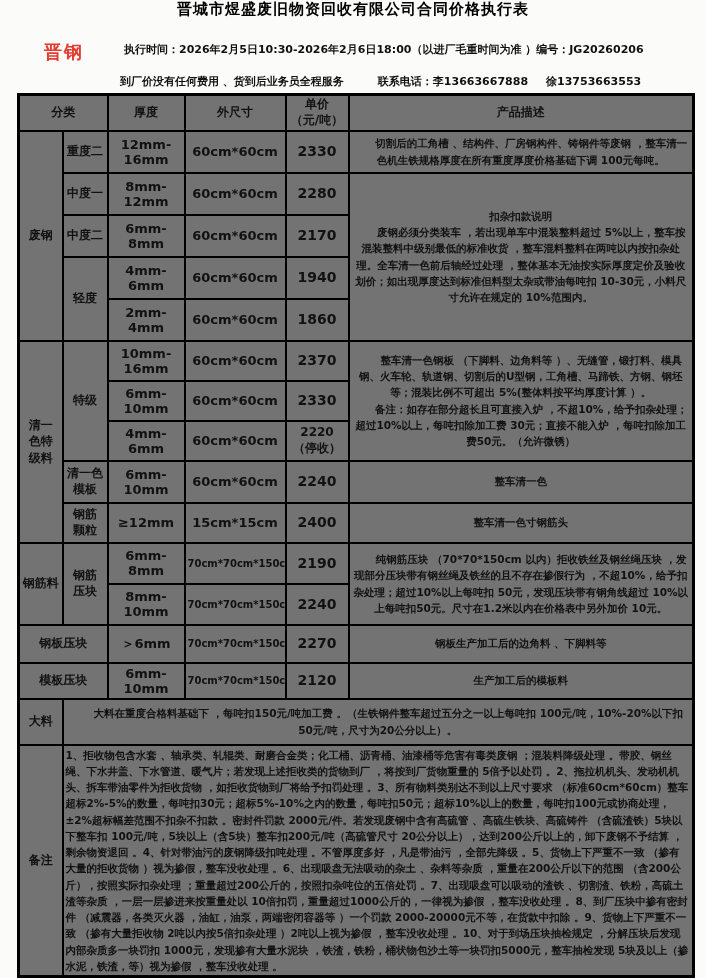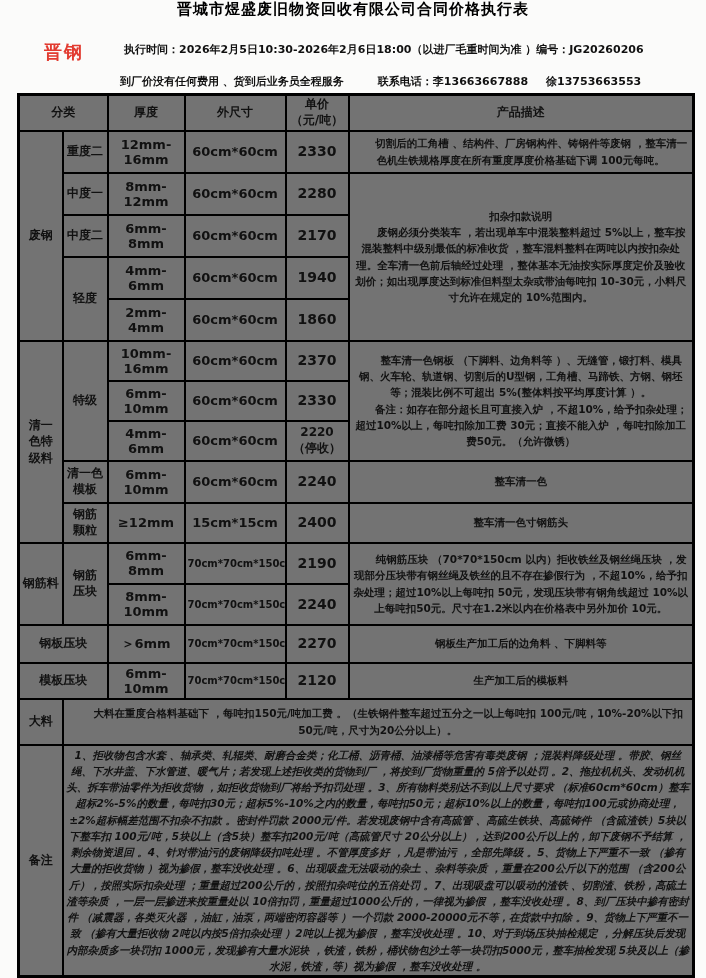--- a/index.html
+++ b/index.html
@@ -72,21 +72,21 @@
   td.desc{
     text-align:left;
     font-size:10.5px;
     line-height:1.55;
     padding:4px 8px;
     vertical-align:middle;
   }
   td.desc.center{text-align:center;}
   .d-title{text-align:center;}
   .d-par{text-indent:2em;white-space:pre-line;}
-  .remarks-par{white-space:pre-line;text-align:center;font-style:italic;}
+  .remarks-par{white-space:pre-line;text-align:left;}
   td.remarks-cell{vertical-align:top;padding-top:18px;}
 </style>
 </head>
 <body>
 
 <div class="page">
 
   <div class="doc-title">晋城市煜盛废旧物资回收有限公司合同价格执行表</div>
   <div class="brand">晋钢</div>
 

